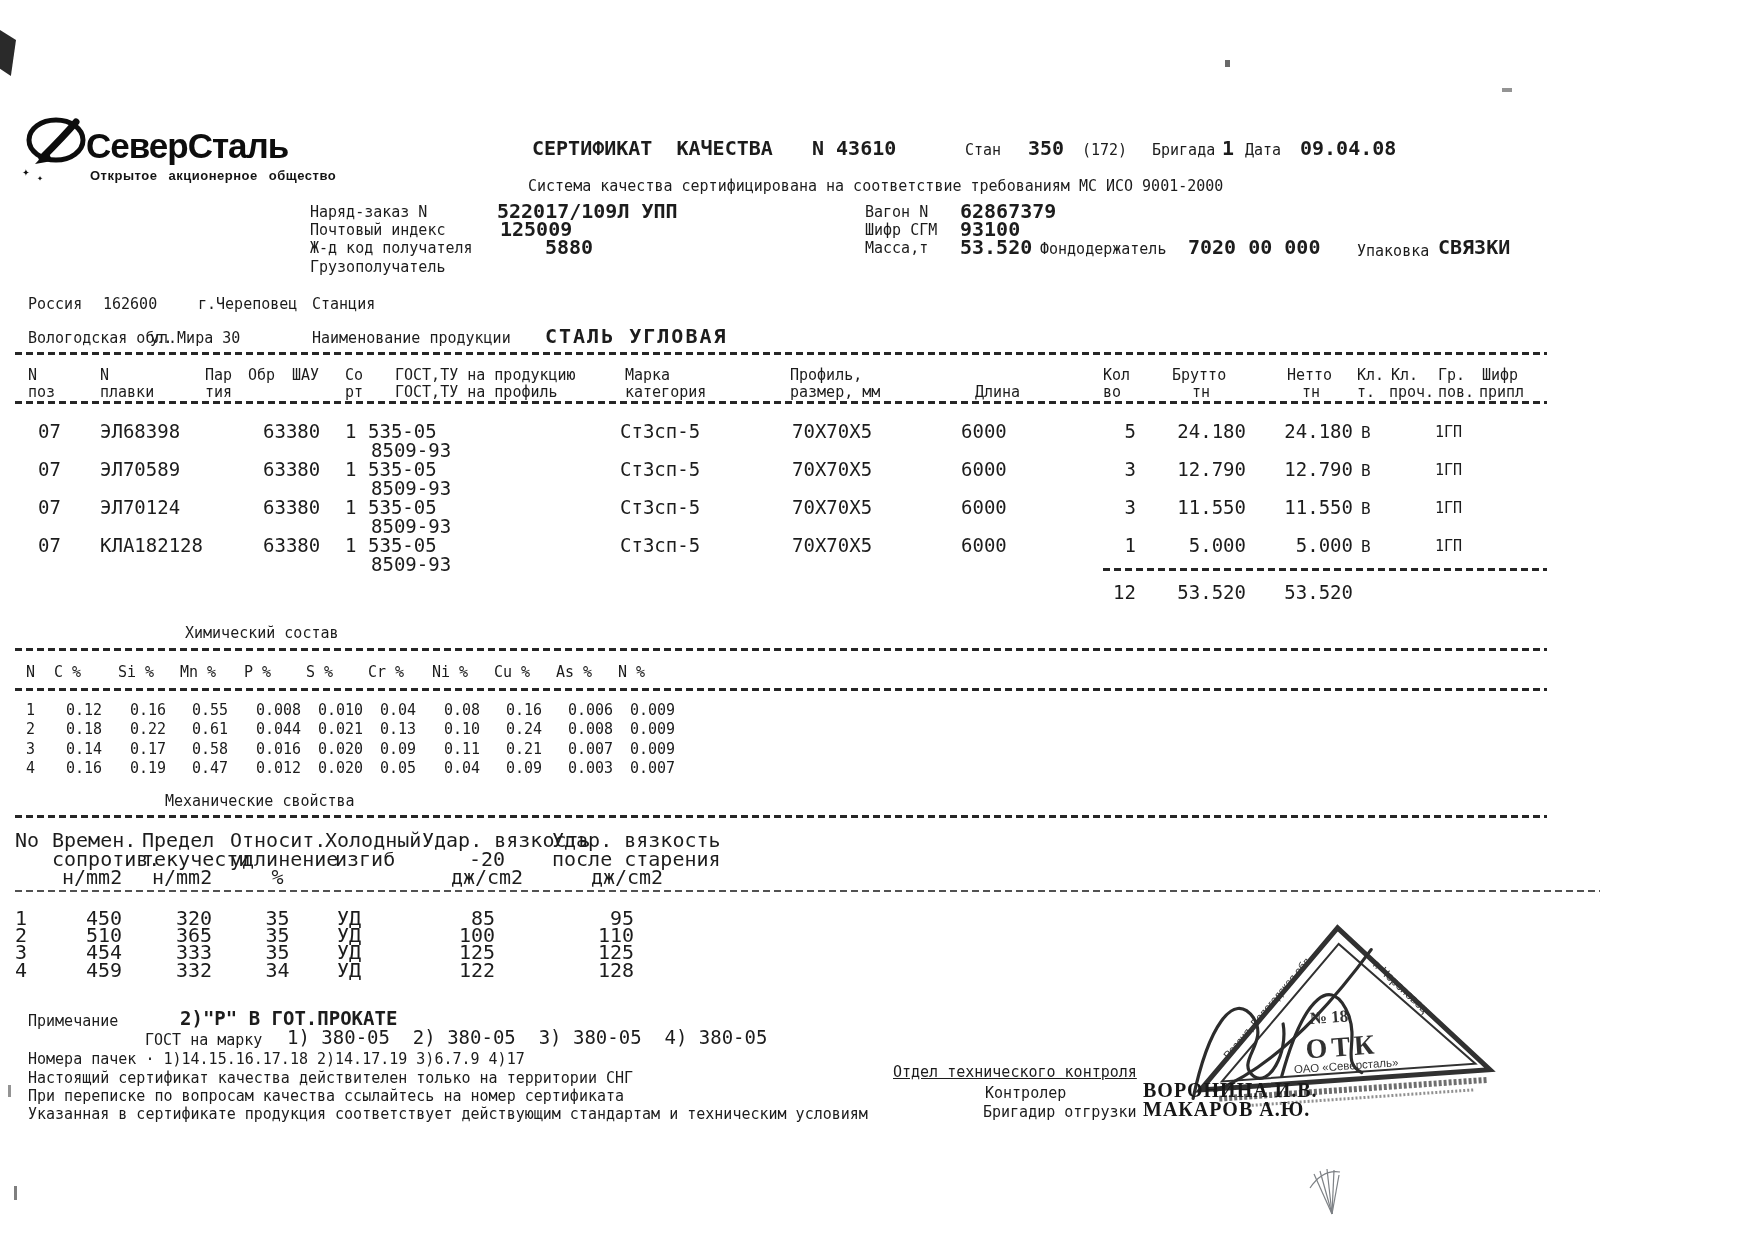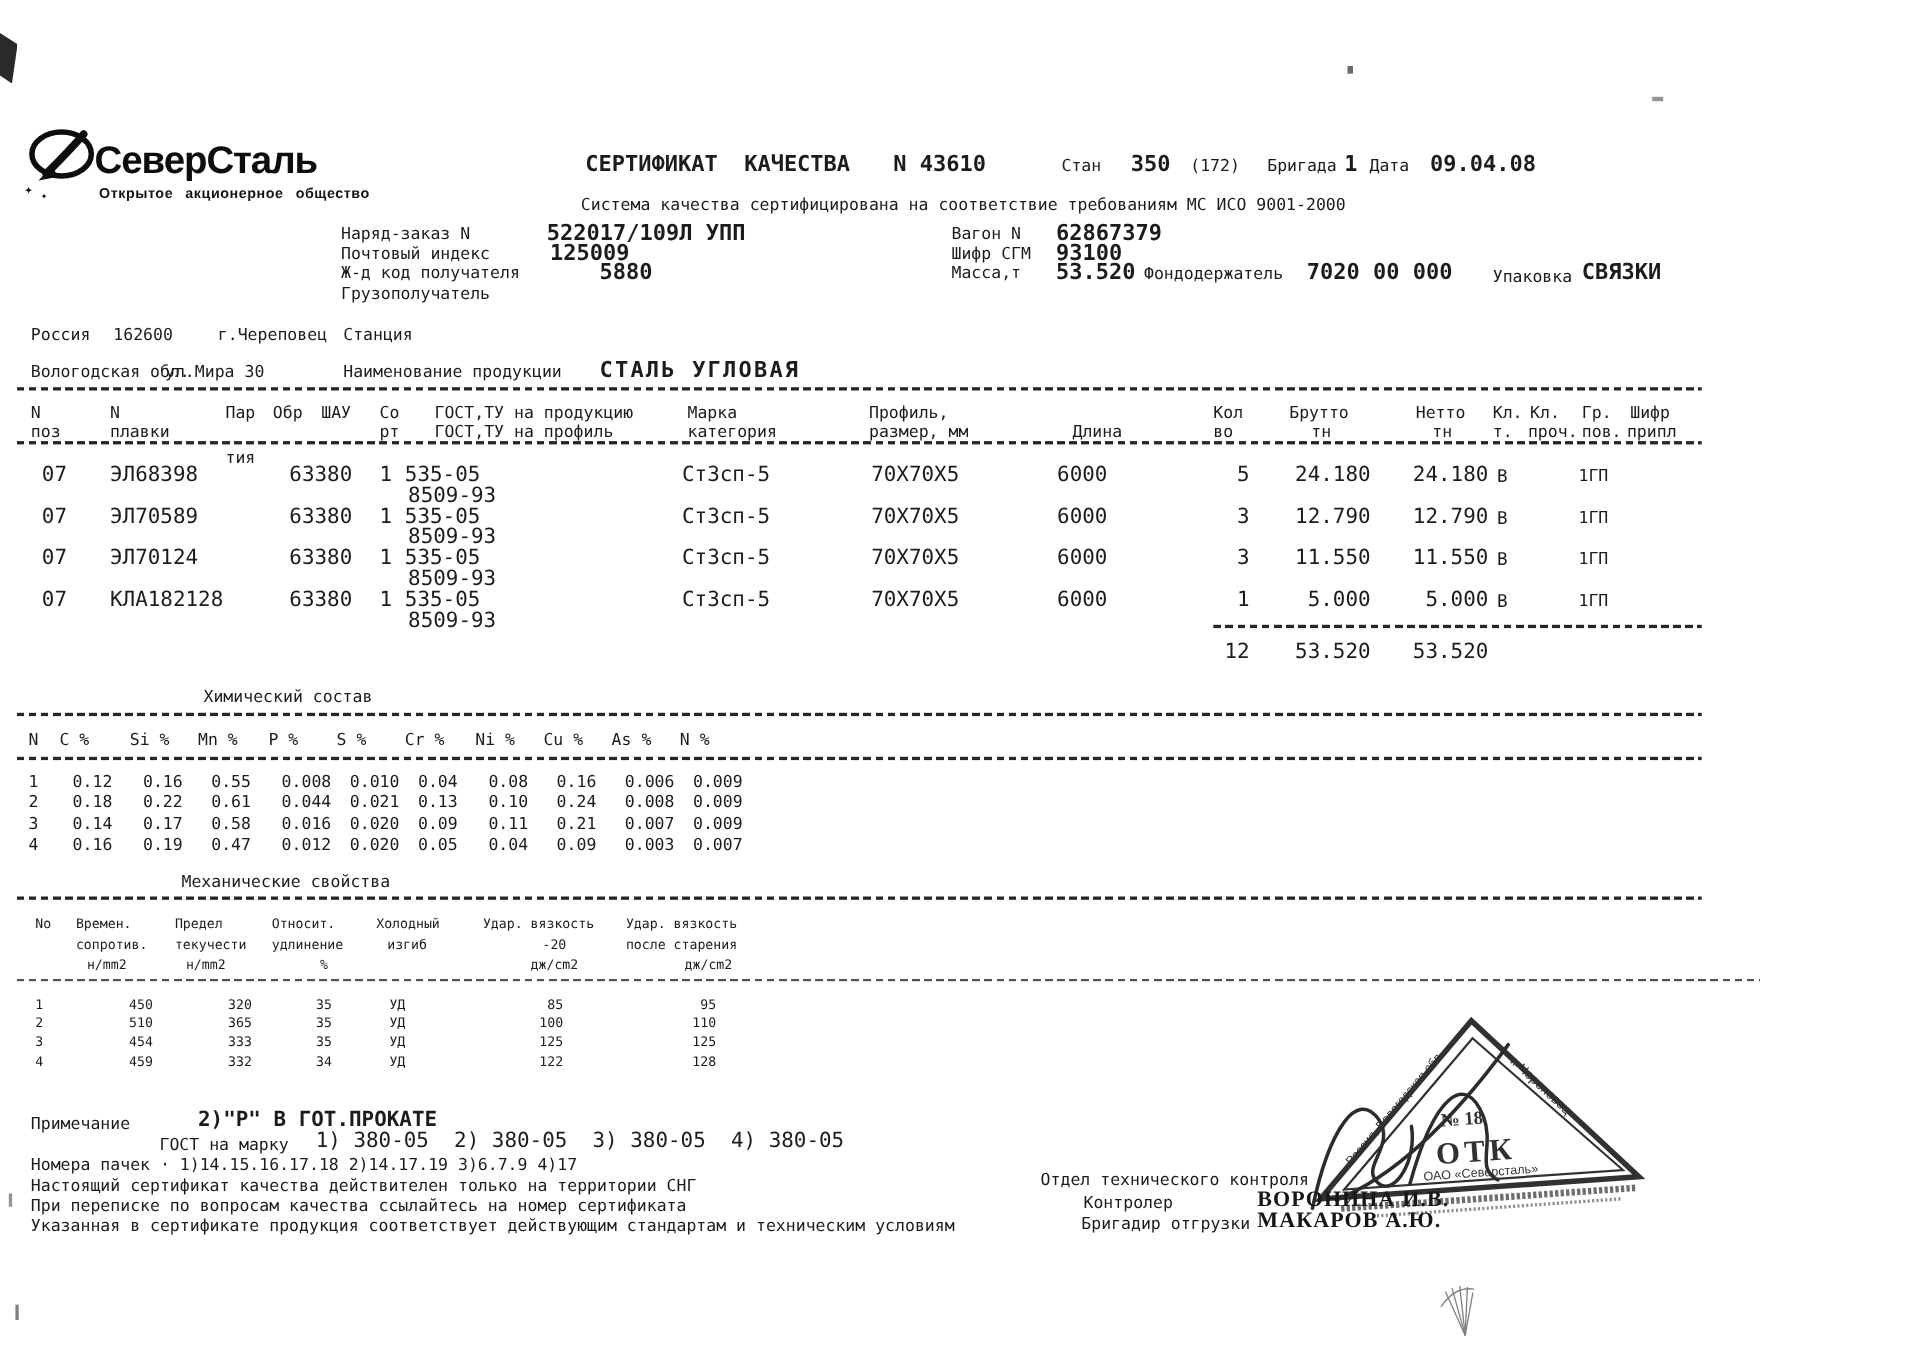--- a/index.html
+++ b/index.html
@@ -29,21 +29,21 @@
   .c-net{left:1256px;width:97px;text-align:right;}
   .c-kl{left:1361px;font-size:16px;top:3px;}
   .c-grp{left:1435px;font-size:15px;top:3px;}
   
   .chem-grid{position:absolute;left:26px;display:grid;font-size:15px;white-space:pre;
       grid-template-columns:28px 64px 62px 64px 62px 62px 64px 62px 62px 62px 70px;}
   .chem-rows{grid-auto-rows:19.3px;}
   .chem-rows > div{padding-left:12px;}
   .chem-rows > div:nth-child(11n+1){padding-left:0;}
   
-  .mech-grid{position:absolute;left:32px;display:grid;font-size:12px;white-space:pre;
+  .mech-grid{position:absolute;left:15px;display:grid;font-size:20px;white-space:pre;
       grid-template-columns:37px 90px 88px 95px 97px 130px 150px;}
   .mech-head > div > span{display:block;line-height:18.6px;}
   .mech-head .ctr{text-align:center;}
   .mech-head .ind{padding-left:10px;}
   .mech-rows{grid-auto-rows:17.2px;}
   .mech-rows > div:nth-child(7n+2){text-align:right;padding-right:20px;}
   .mech-rows > div:nth-child(7n+3){text-align:right;padding-right:18px;}
   .mech-rows > div:nth-child(7n+4){text-align:center;}
   .mech-rows > div:nth-child(7n+5){padding-left:12px;}
   .mech-rows > div:nth-child(7n+6){text-align:right;padding-right:57px;}
@@ -118,21 +118,21 @@
 
   <div class="dash" style="left:15px;top:352px;width:1532px;"></div>
   <div class="dash" style="left:15px;top:401px;width:1532px;"></div>
 
   <div>
     <div class="abs lbl" style="left:28px;top:366px;">N</div>
     <div class="abs lbl" style="left:28px;top:383px;">поз</div>
     <div class="abs lbl" style="left:100px;top:366px;">N</div>
     <div class="abs lbl" style="left:100px;top:383px;">плавки</div>
     <div class="abs lbl" style="left:205px;top:366px;">Пар</div>
-    <div class="abs lbl" style="left:205px;top:383px;margin-top:24px;">тия</div>
+    <div class="abs lbl" style="left:205px;top:383px;">тия</div>
     <div class="abs lbl" style="left:248px;top:366px;">Обр</div>
     <div class="abs lbl" style="left:292px;top:366px;">ШАУ</div>
     <div class="abs lbl" style="left:345px;top:366px;">Со</div>
     <div class="abs lbl" style="left:345px;top:383px;">рт</div>
     <div class="abs lbl" style="left:395px;top:366px;">ГОСТ,ТУ на продукцию</div>
     <div class="abs lbl" style="left:395px;top:383px;">ГОСТ,ТУ на профиль</div>
     <div class="abs lbl" style="left:625px;top:366px;">Марка</div>
     <div class="abs lbl" style="left:625px;top:383px;">категория</div>
     <div class="abs lbl" style="left:790px;top:366px;">Профиль,</div>
     <div class="abs lbl" style="left:790px;top:383px;">размер, мм</div>
@@ -269,21 +269,21 @@
 
   <div class="abs lbl" style="left:28px;top:1012px;">Примечание</div>
   <div class="abs data b" style="left:180px;top:1007px;">2)"Р" В ГОТ.ПРОКАТЕ</div>
   <div class="abs lbl" style="left:145px;top:1031px;">ГОСТ на марку</div>
   <div class="abs data" style="left:287px;top:1026px;">1) 380-05  2) 380-05  3) 380-05  4) 380-05</div>
   <div class="abs lbl" style="left:28px;top:1050px;">Номера пачек · 1)14.15.16.17.18 2)14.17.19 3)6.7.9 4)17</div>
   <div class="abs lbl" style="left:28px;top:1069px;">Настоящий сертификат качества действителен только на территории СНГ</div>
   <div class="abs lbl" style="left:28px;top:1105px;">Указанная в сертификате продукция соответствует действующим стандартам и техническим условиям</div>
   <div class="abs lbl" style="left:28px;top:1087px;">При переписке по вопросам качества ссылайтесь на номер сертификата</div>
 
-  <div class="abs lbl" style="left:946px;top:1063px;">Отдел технического контроля</div>
+  <div class="abs lbl" style="left:893px;top:1063px;text-decoration:underline;">Отдел технического контроля</div>
   <div class="abs lbl" style="left:985px;top:1084px;">Контролер</div>
   <div class="signame" style="left:1143px;top:1079px;">ВОРОНИНА И.В.</div>
   <div class="abs lbl" style="left:983px;top:1103px;">Бригадир отгрузки</div>
   <div class="signame" style="left:1143px;top:1098px;">МАКАРОВ А.Ю.</div>
 
   <svg width="320" height="200" viewBox="0 0 320 200" style="position:absolute;left:1180px;top:920px;transform:rotate(-4deg);opacity:.9;">
     <g fill="none" stroke="#1b1b1b">
       <path d="M164,8 L16,160 L306,160 Z" stroke-width="5"></path>
       <path d="M164,24 L38,153 L292,153 Z" stroke-width="2"></path>
       <line x1="34" y1="170" x2="302" y2="170" stroke-width="6" stroke-dasharray="3 2" opacity=".7"></line>

